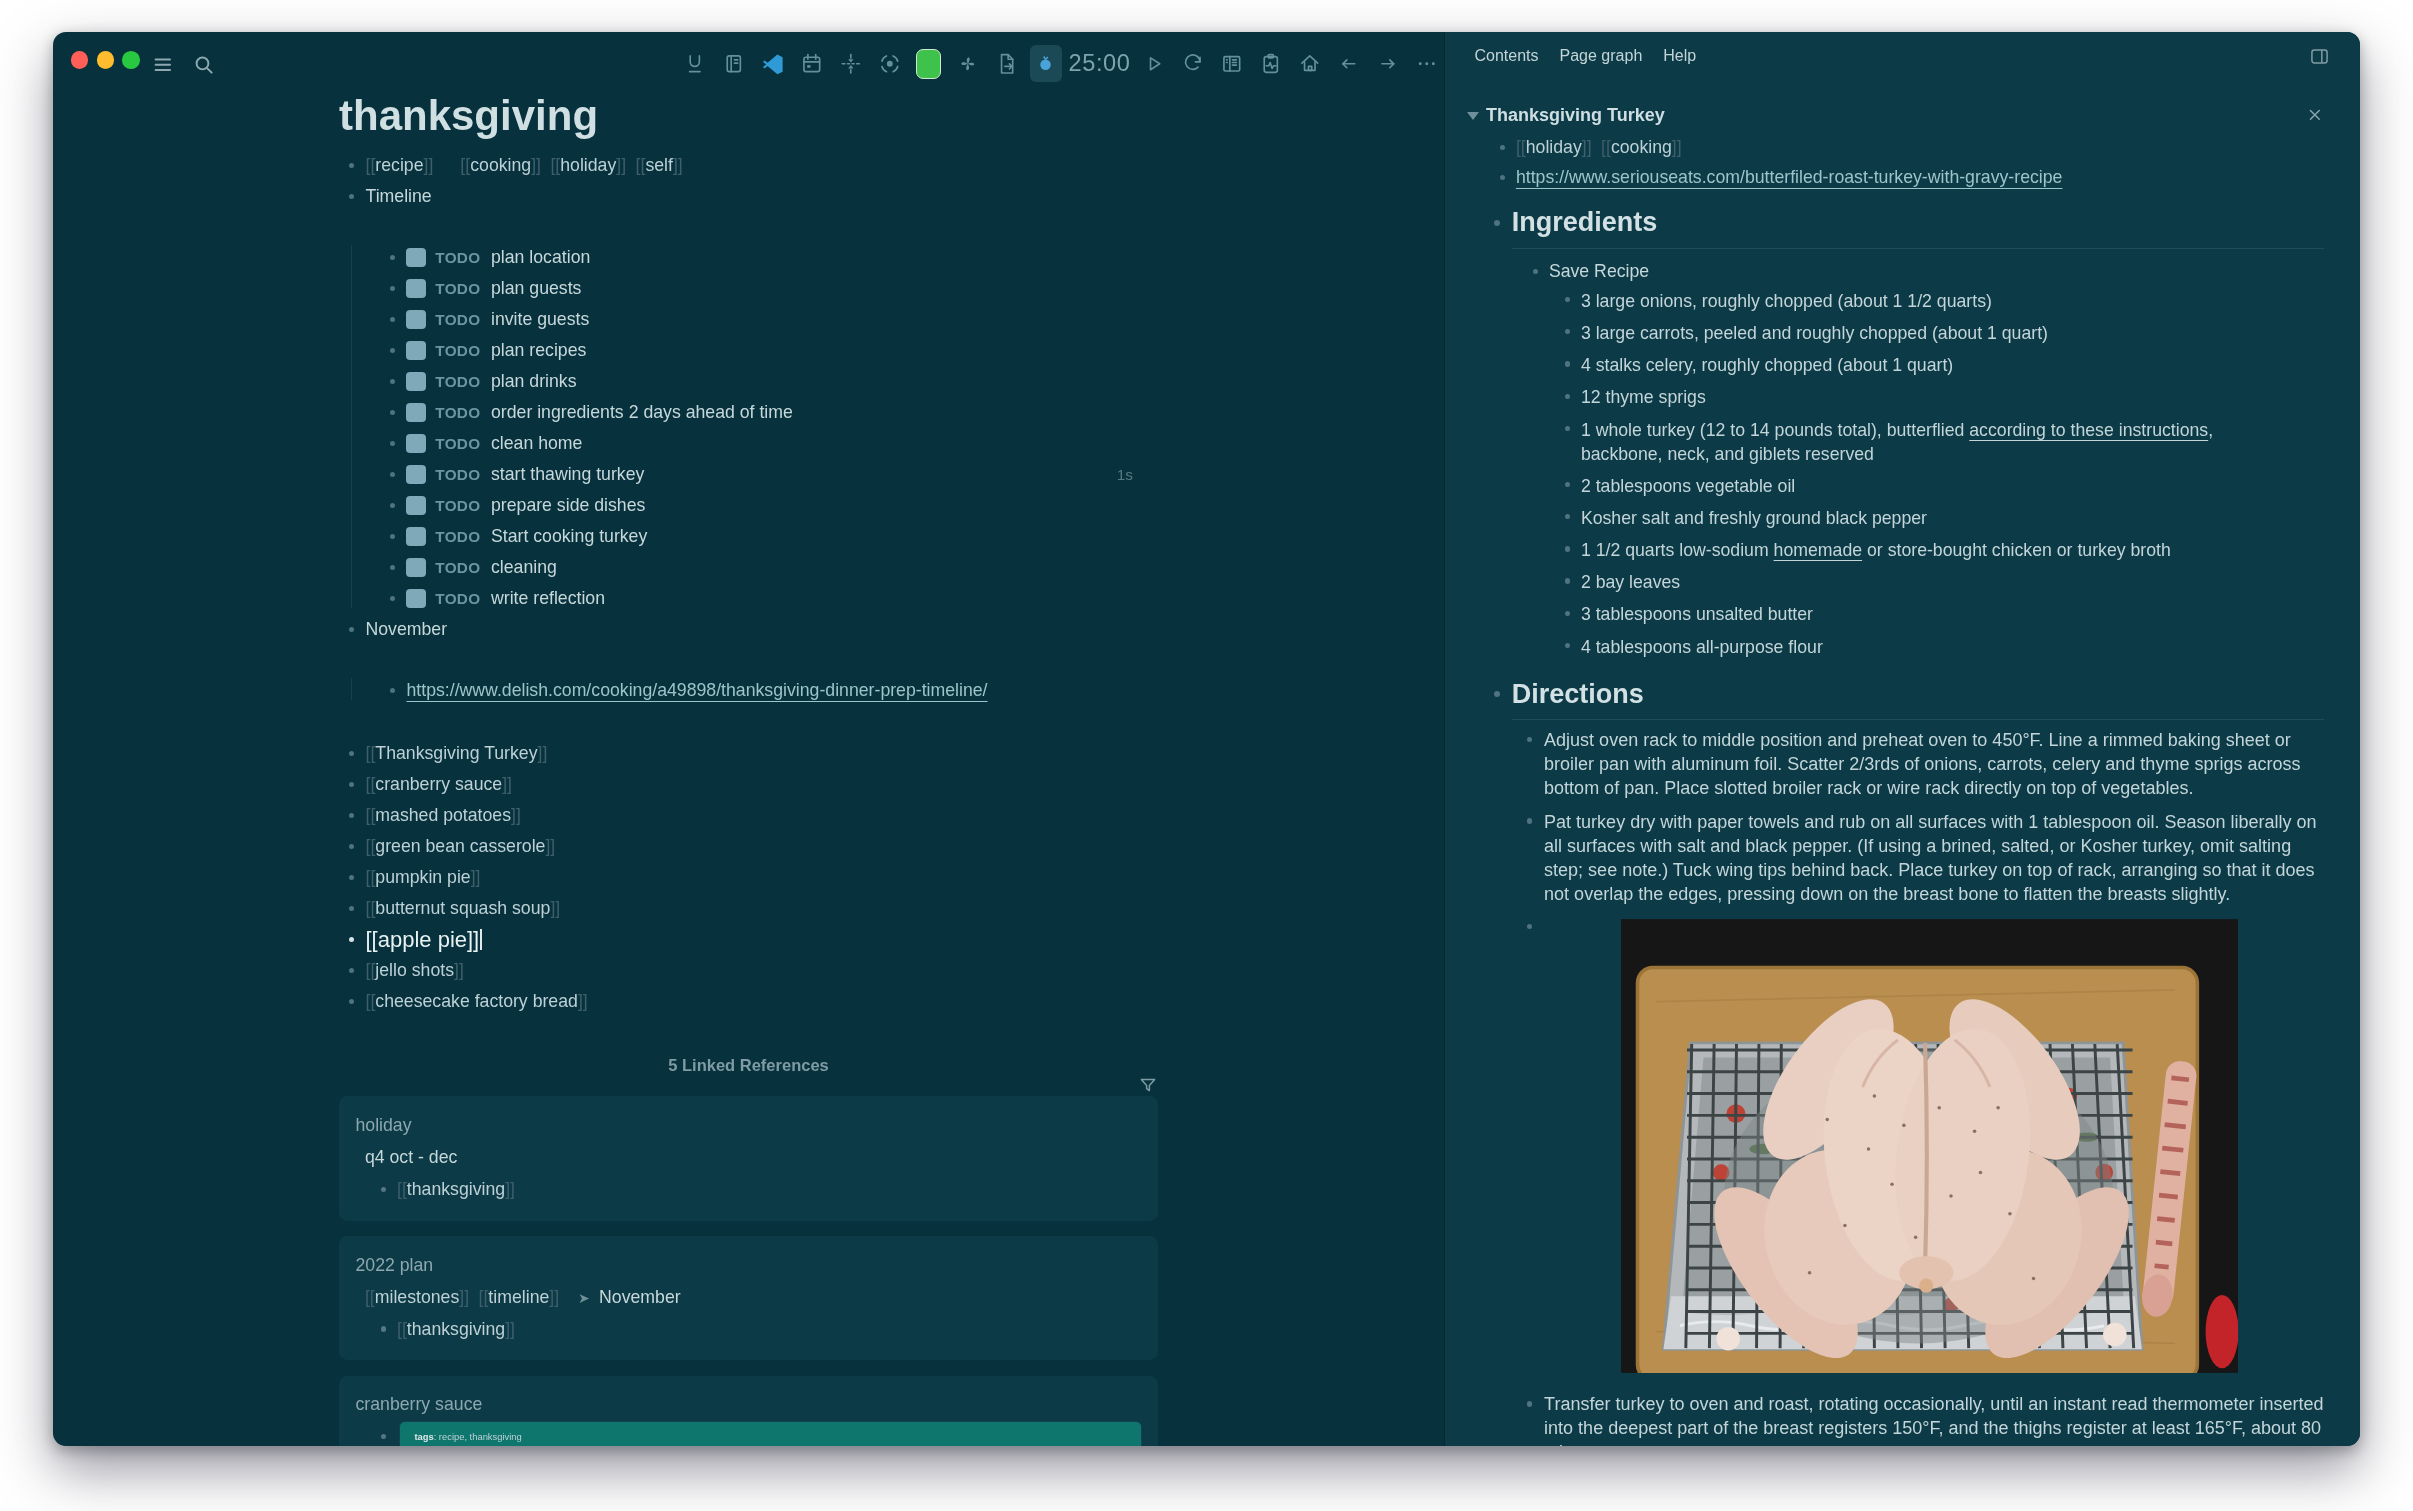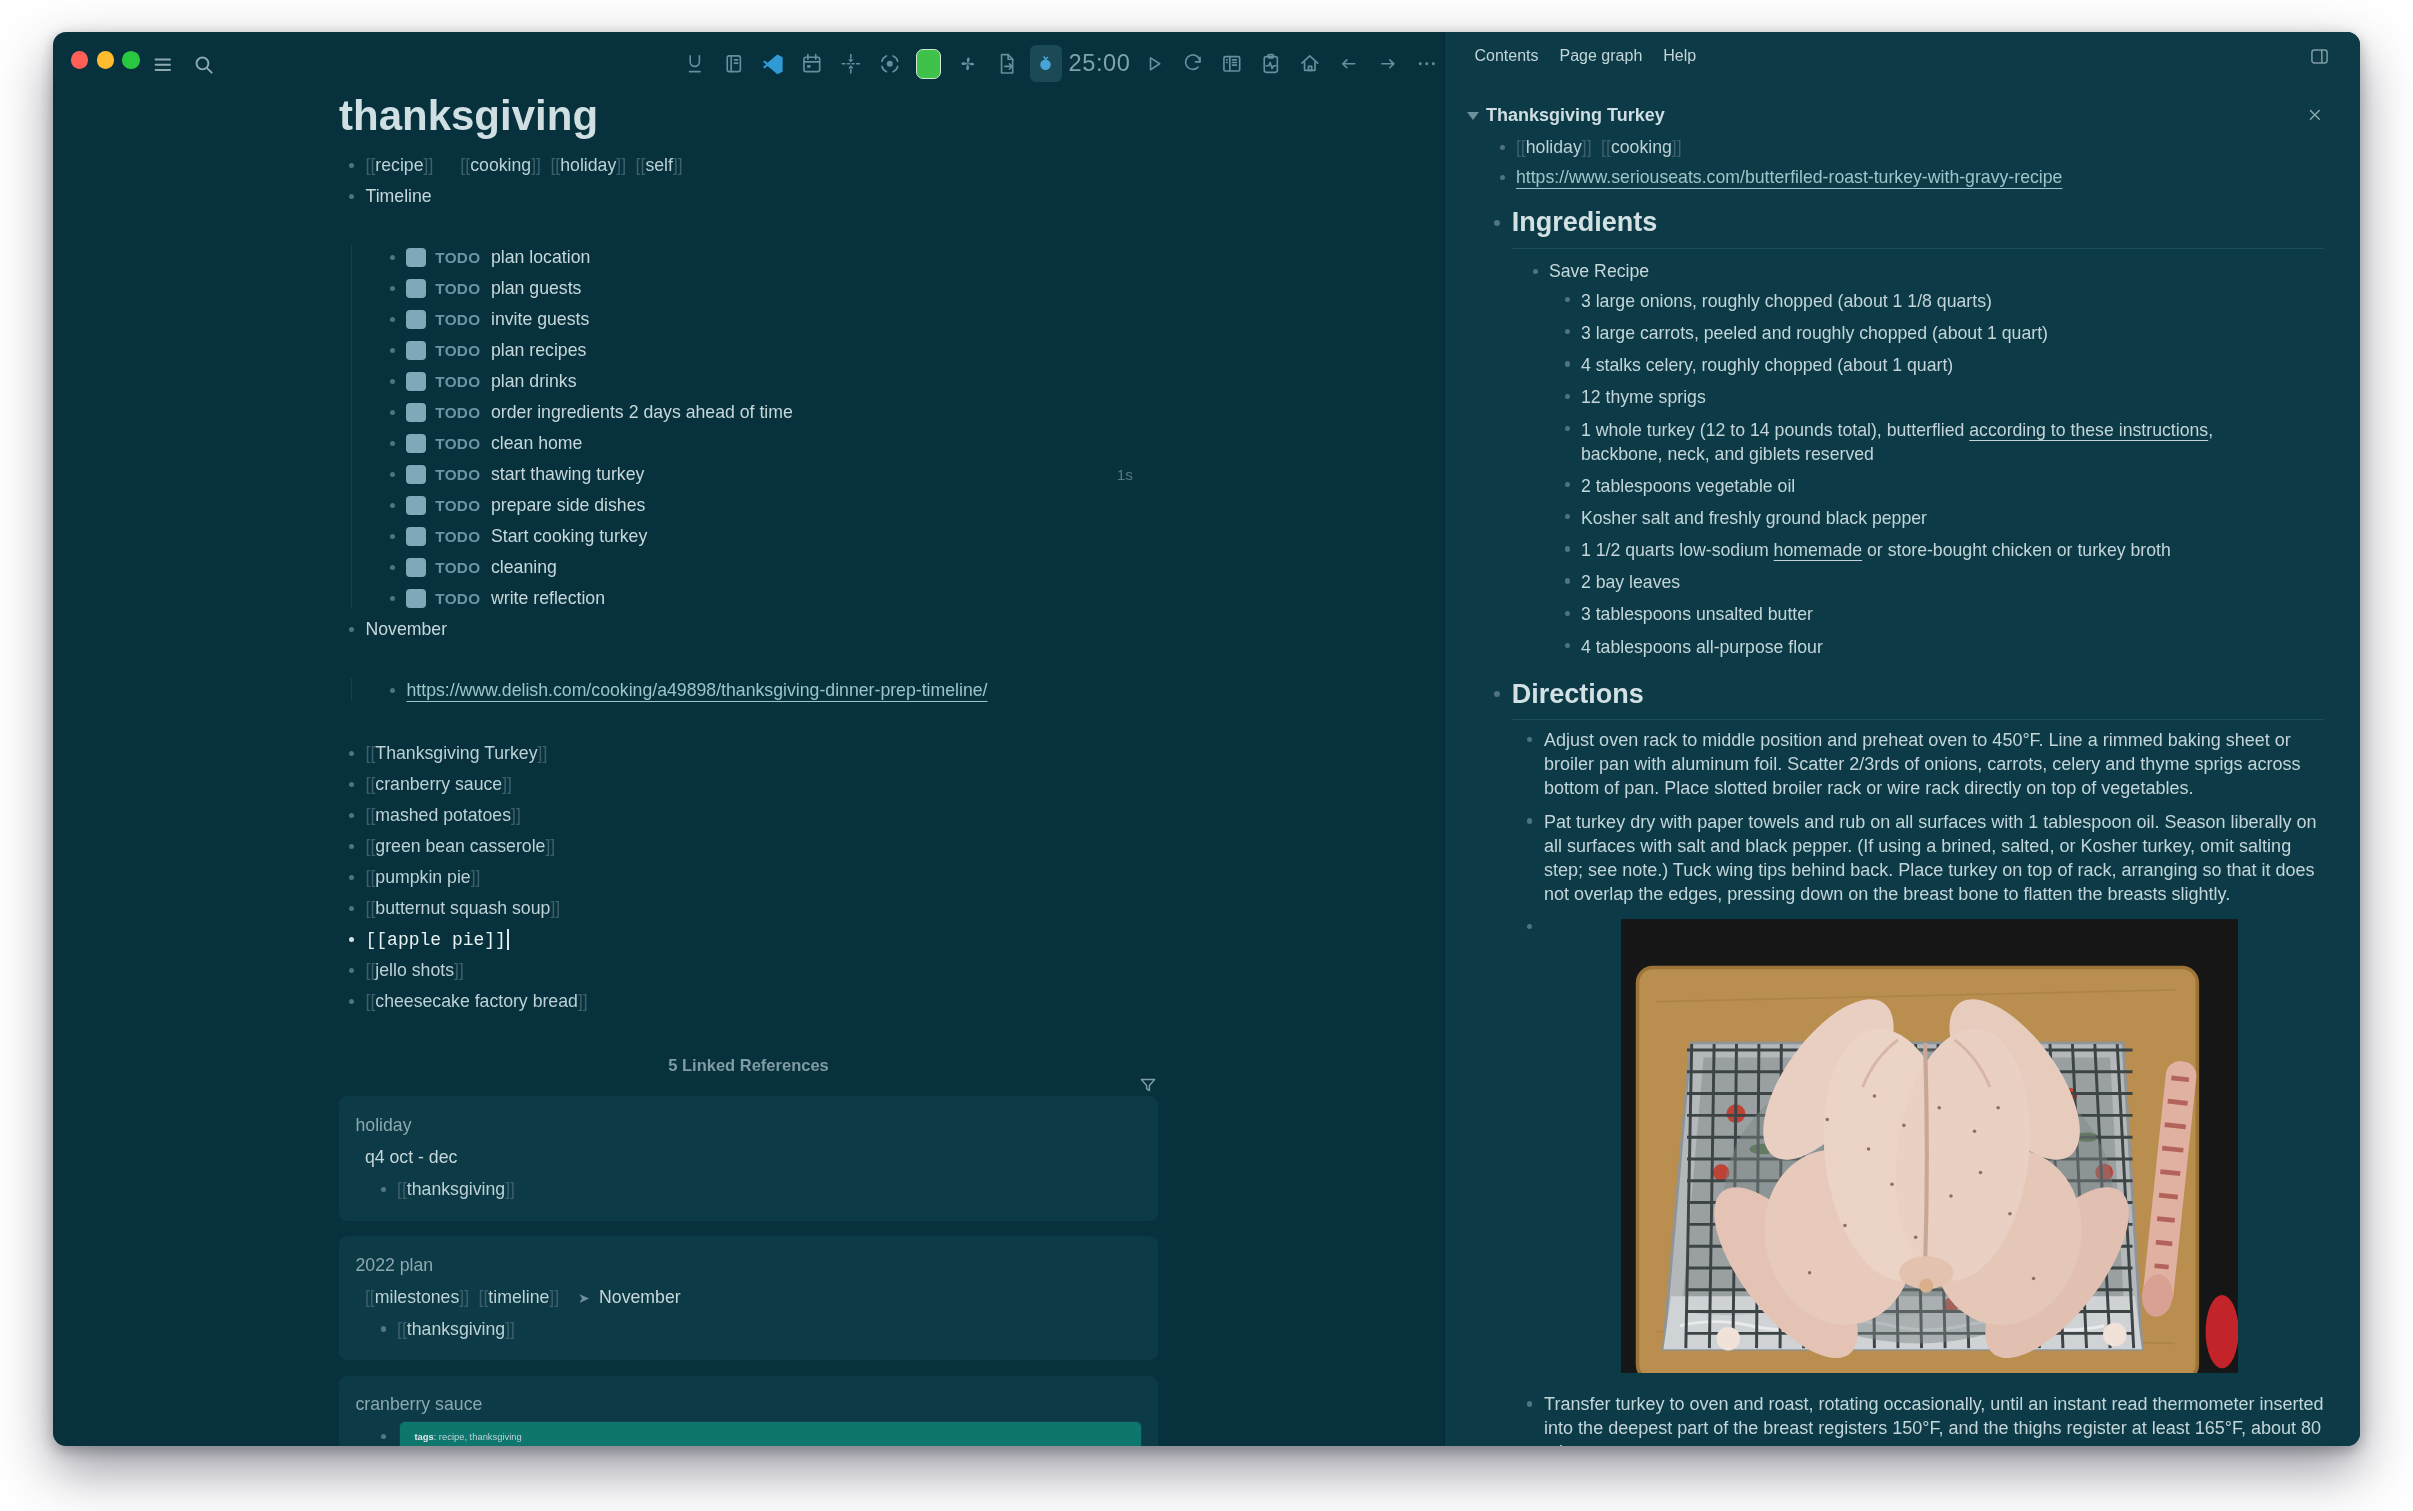--- a/index.html
+++ b/index.html
@@ -21,21 +21,21 @@
   
   .main-pane{position:absolute;left:0;top:0;width:1391px;bottom:0;}
   .main-col{position:absolute;left:286px;top:58px;width:819px;}
   h1.page-title{margin:0;font-size:42px;line-height:52px;font-weight:700;color:#cfdfe2;}
   .row{display:flex;align-items:center;height:31px;position:relative;}
   .dot{width:5.3px;height:5.3px;border-radius:50%;background:#4f737f;flex:none;margin:0 11.2px 0 10px;}
   .dot.bright{background:#d6e3e6;}
   .txt{font-size:17.7px;color:#c7d8db;}
   .bk{color:#3d5f6b;font-size:17.7px;}
   .ref{color:#bdd1d6;font-size:17.7px;}
-  .rawref{color:#e9f2f3;font-size:18px;font-family:Liberation Mono, monospace;}
+  .rawref{color:#e9f2f3;font-size:22px;}
   .caret{display:inline-block;width:1.8px;height:21px;background:#dfe9ec;margin-left:1.2px;vertical-align:-4.1px;}
   .children{position:relative;margin-top:30px;}
   .guide{position:absolute;left:11.8px;top:2.4px;bottom:5.9px;width:1.2px;background:#0f4450;}
   .todo-row .dot{margin-left:51px;}
   .todo-box{width:19.4px;height:19.4px;border-radius:4.1px;background:#7fa9b8;flex:none;}
   .todo-label{font-weight:700;font-size:15.3px;color:#6b95a2;letter-spacing:0.3px;margin:0 10.6px 0 9.4px;flex:none;}
   .badge-1s{position:absolute;right:25px;font-size:15.3px;color:#567a86;}
   .url{font-size:17.7px;color:#9dc4ca;text-decoration:underline;text-underline-offset:4.7px;text-decoration-thickness:0.9px;}
   .res-child .dot{margin-left:51px;}
   .gap54{height:32px;}
@@ -461,21 +461,21 @@
         <h2>Ingredients</h2>
       </div>
       <hr class="h2hr">
       <div class="srow saverow">
         <div class="sdot"></div>
         <span class="txt">Save Recipe</span>
       </div>
       <ul class="ing" id="ingredients">
           <li>
             <div class="sdot"></div>
-            <span class="itext">3 large onions, roughly chopped (about 1 1/8 quarts)</span>
+            <span class="itext">3 large onions, roughly chopped (about 1 1/2 quarts)</span>
           </li>
           <li>
             <div class="sdot"></div>
             <span class="itext">3 large carrots, peeled and roughly chopped (about 1 quart)</span>
           </li>
           <li>
             <div class="sdot"></div>
             <span class="itext">4 stalks celery, roughly chopped (about 1 quart)</span>
           </li>
           <li>

